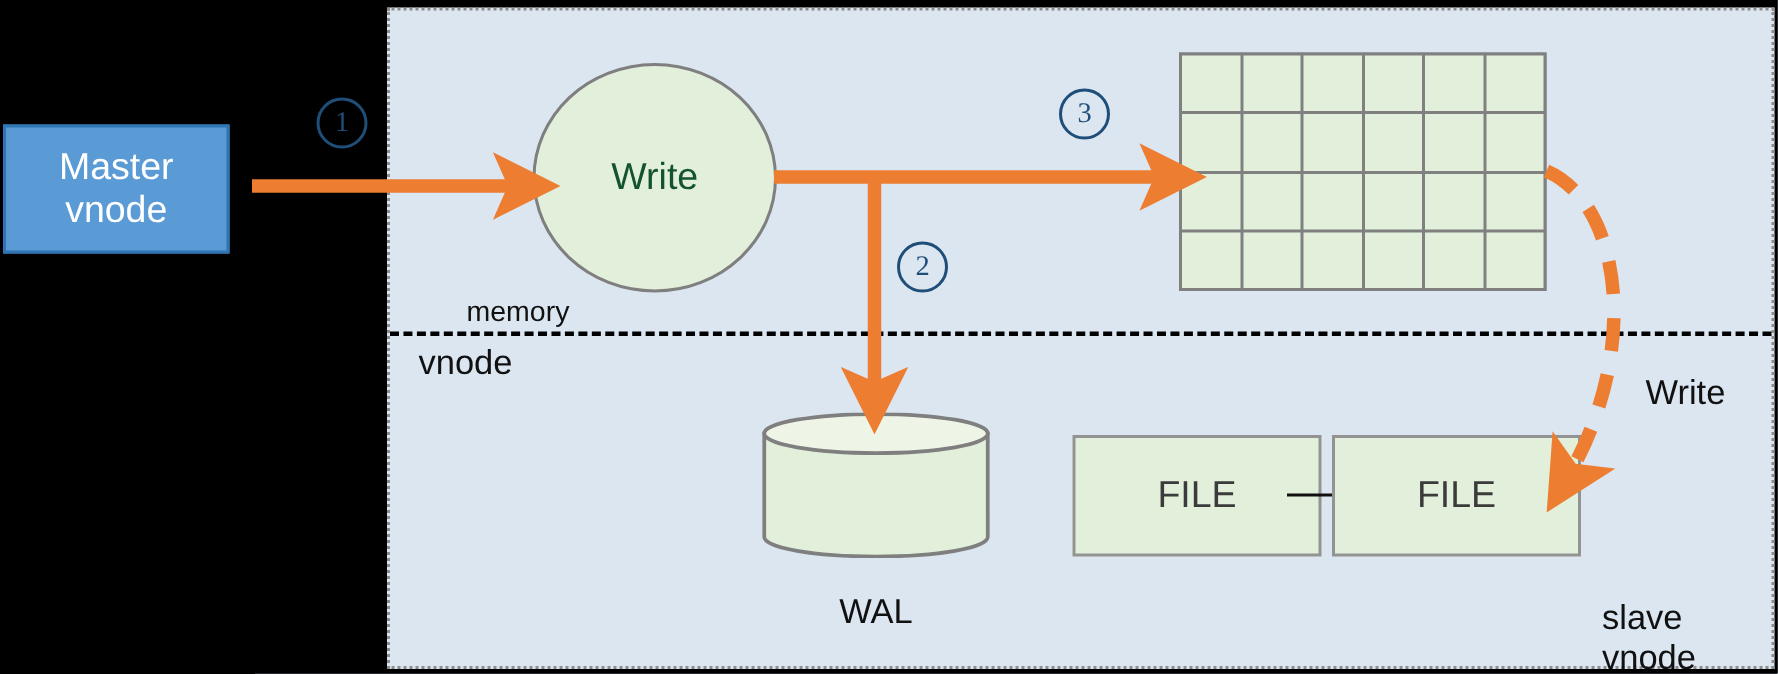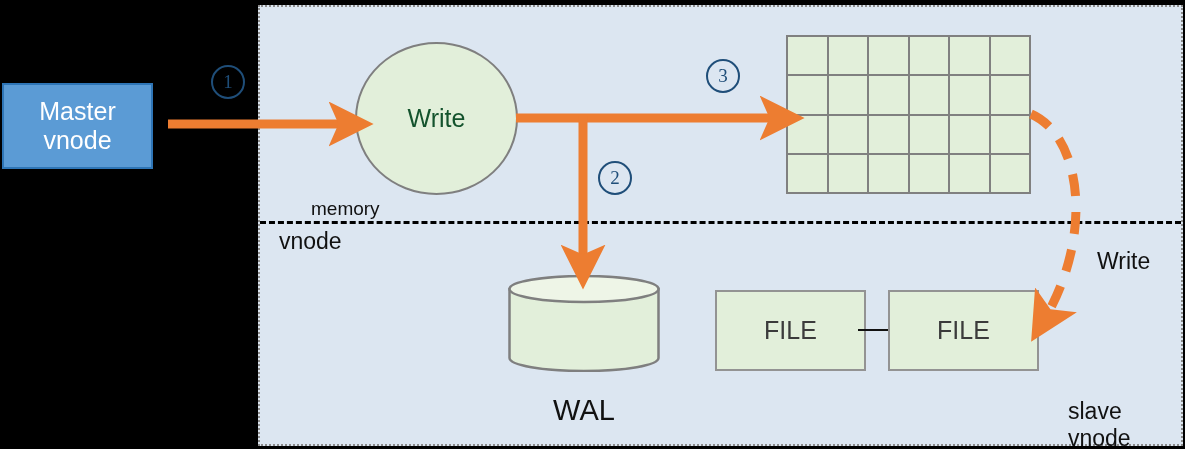--- a/index.html
+++ b/index.html
@@ -129,28 +129,28 @@
     top: 275px;
     width: 152px;
     height: 97px;
   }
   #wal-label {
     position: absolute;
     left: 508px;
     top: 394px;
     width: 152px;
     text-align: center;
-    font-size: 29px;
+    font-size: 23px;
     color: #111111;
   }
   
   .file-box {
     position: absolute;
     top: 290px;
-    width: 151px;
+    width: 166px;
     height: 81px;
     background: #e2efda;
     border: 2px solid #939393;
     box-sizing: border-box;
     display: flex;
     align-items: center;
     justify-content: center;
     font-size: 25px;
     color: #3b3b3b;
   }

